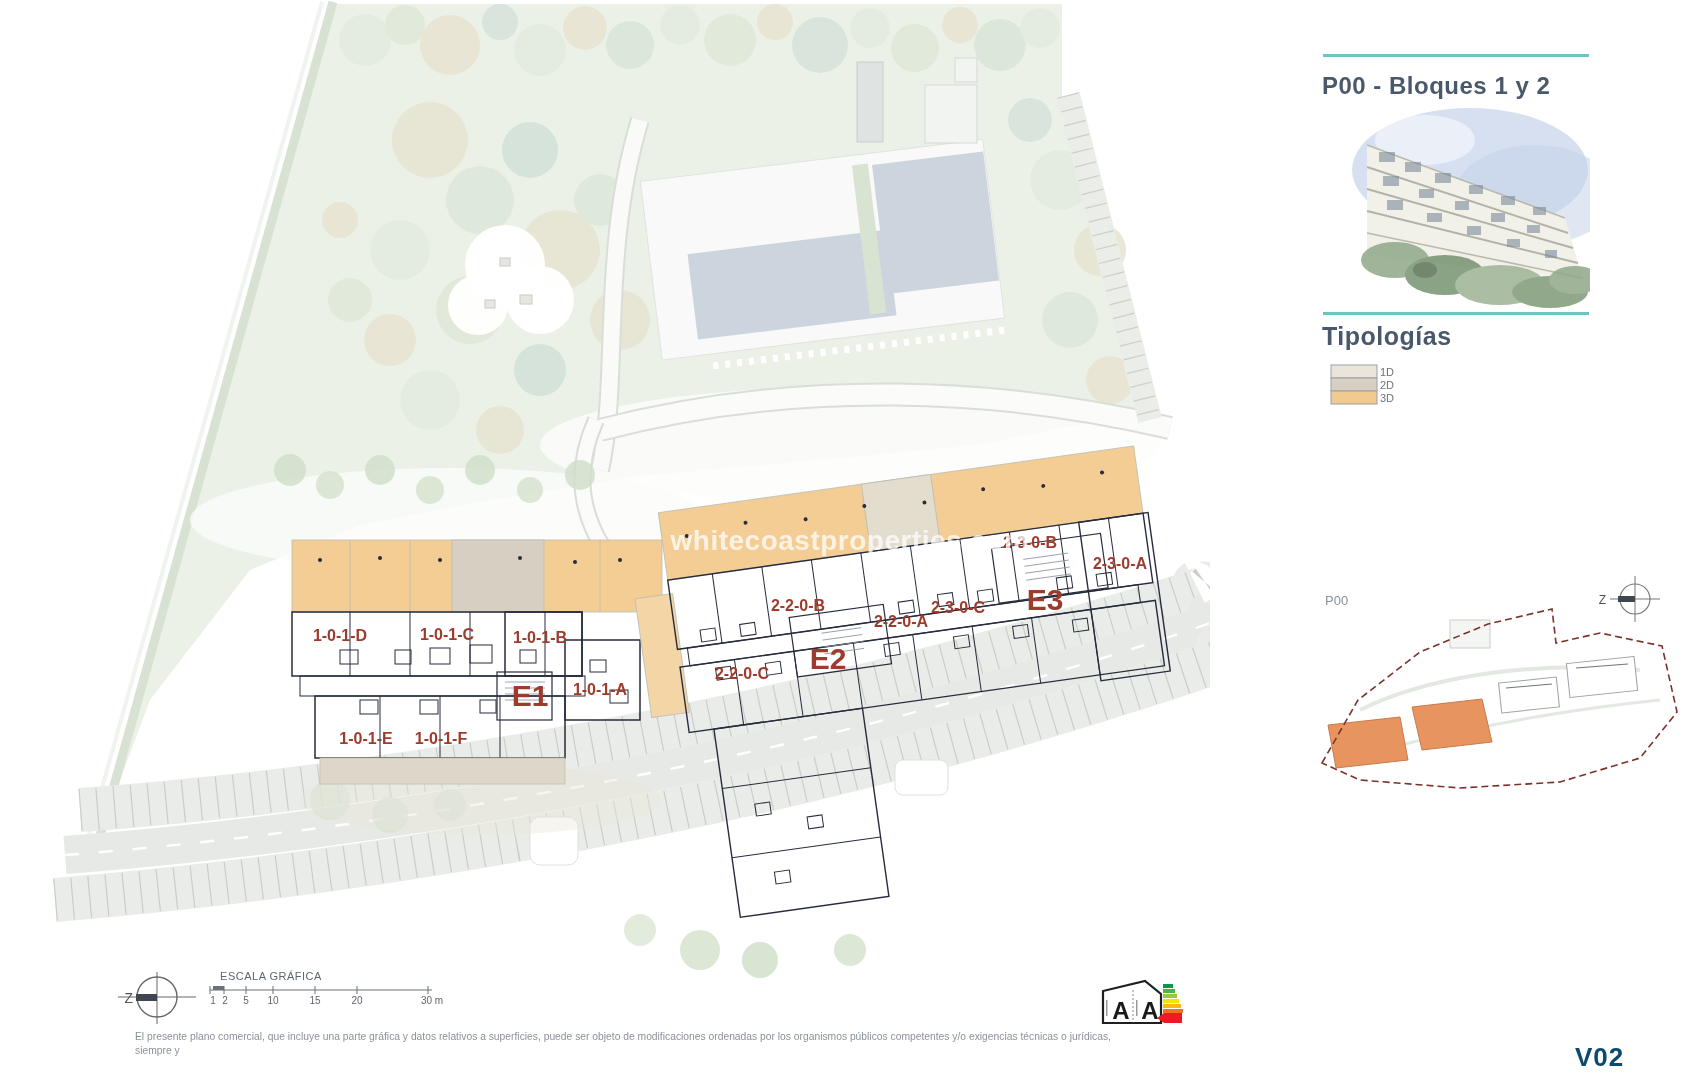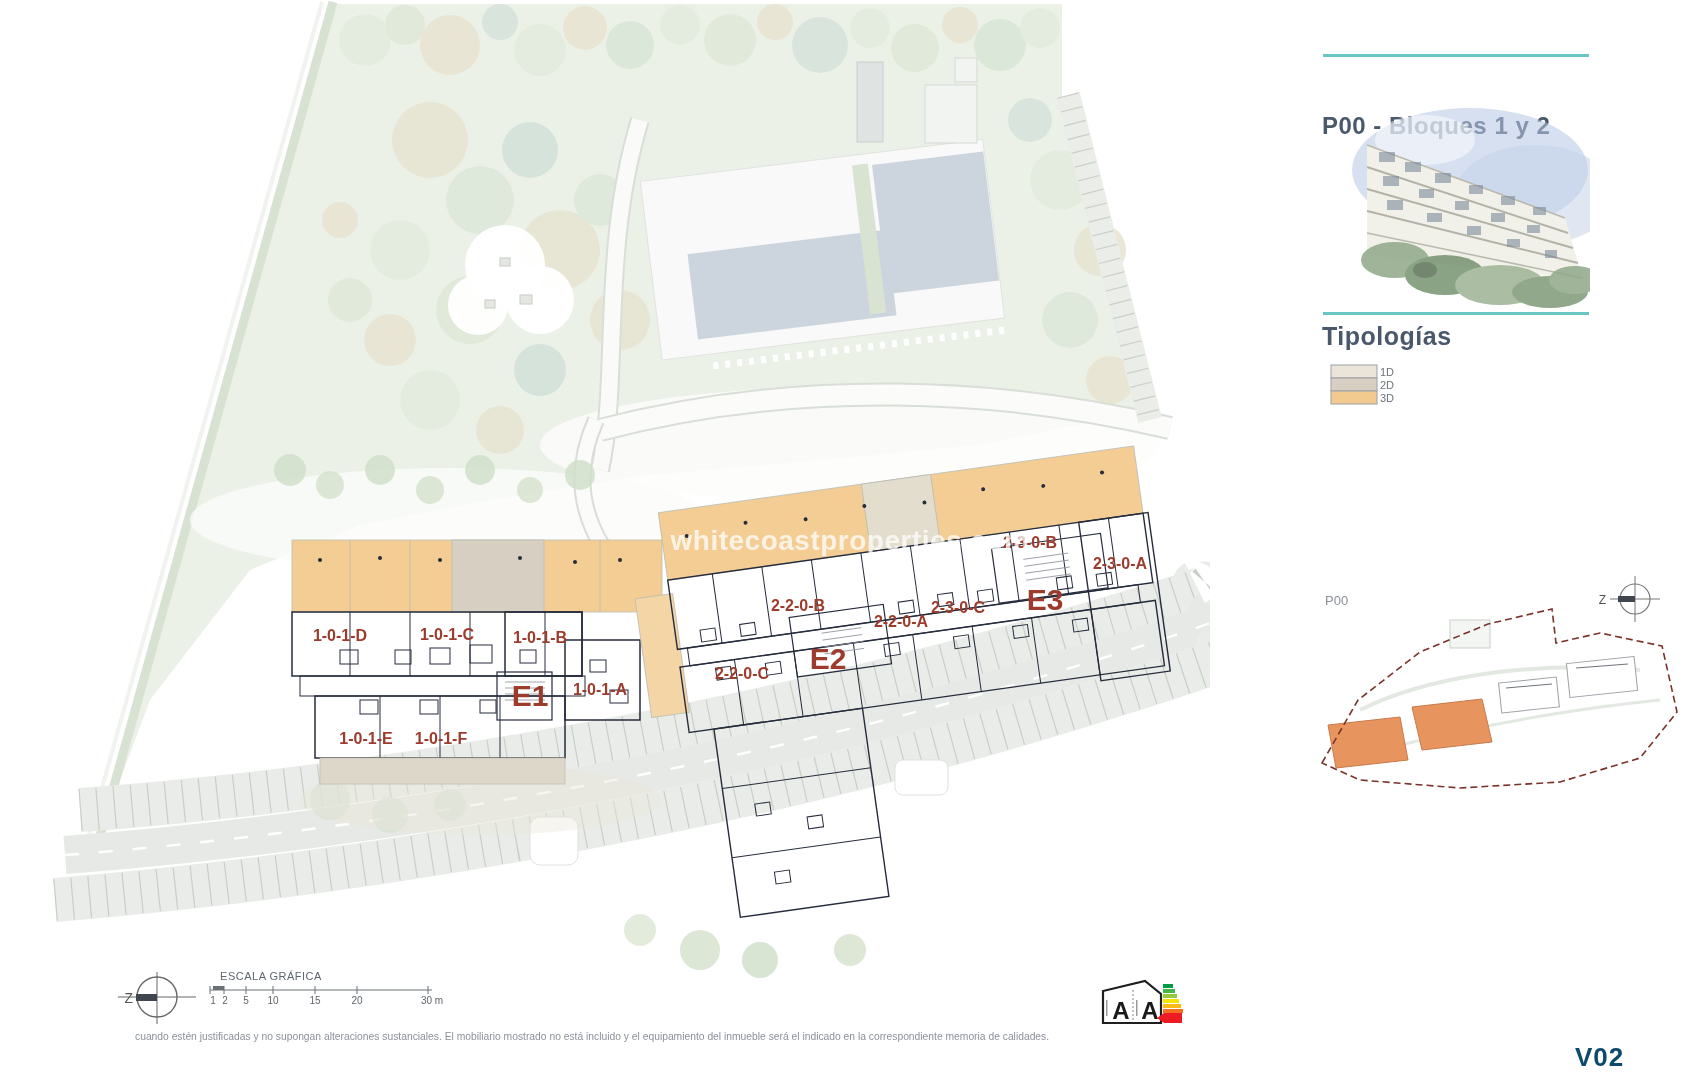--- a/index.html
+++ b/index.html
@@ -5,21 +5,21 @@
   html,body{margin:0;padding:0;background:#ffffff;}
   body{width:1700px;height:1080px;position:relative;overflow:hidden;
        font-family:"Liberation Sans",sans-serif;}
   .abs{position:absolute;}
   svg text{font-family:"Liberation Sans",sans-serif;}
 
   
   .rule{position:absolute;left:1323px;width:266px;height:3px;background:#6ac6c1;}
   #rule-top{top:54px;}
   #rule-mid{top:312px;}
-  #panel-title{left:1322px;top:72px;font-size:24px;font-weight:bold;color:#49596b;letter-spacing:.5px;margin-top:40px;}
+  #panel-title{left:1322px;top:72px;font-size:24px;font-weight:bold;color:#49596b;letter-spacing:.5px;}
   #typologies-title{left:1322px;top:322px;font-size:25px;font-weight:bold;color:#49596b;letter-spacing:.5px;}
   #legend{left:1330px;top:364px;}
   #render{left:1335px;top:100px;}
   #minimap{left:1300px;top:560px;}
 
   
   #disclaimer{left:135px;top:1030px;width:1010px;font-size:10.3px;line-height:13.5px;color:#8b919b;}
   #version{left:1575px;top:1042px;font-size:26px;font-weight:bold;color:#0c4a6e;letter-spacing:1px;}
 
   .unit-label{fill:#9d3b2c;font-weight:bold;font-size:16px;}
@@ -418,15 +418,15 @@
     </g>
     <g fill="#e8945f" stroke="#c97a4a" stroke-width="1">
       <polygon points="28,165 100,157 108,200 36,208"></polygon>
       <polygon points="112,147 182,139 192,182 122,190"></polygon>
     </g>
     <path d="M22,203 L58,140 L120,92 L188,64 L252,49 L256,83 L300,73 L362,86 L377,152 L340,198 L260,222 L160,228 L60,220 Z" fill="none" stroke="#7a322a" stroke-width="1.6" stroke-dasharray="7 4"></path>
   </g>
 </svg>
 
 <div class="abs" id="disclaimer">
-  <div>cuando estén justificadas y no supongan alteraciones sustanciales. El mobiliario mostrado no está incluido y el equipamiento del inmueble será el indicado en la correspondiente memoria de calidades.</div>
+  <div>El presente plano comercial, que incluye una parte gráfica y datos relativos a superficies, puede ser objeto de modificaciones ordenadas por los organismos públicos competentes y/o exigencias técnicas o jurídicas, siempre y</div>
 </div>
 <div class="abs" id="version">V02</div>
 
 </body></html>

